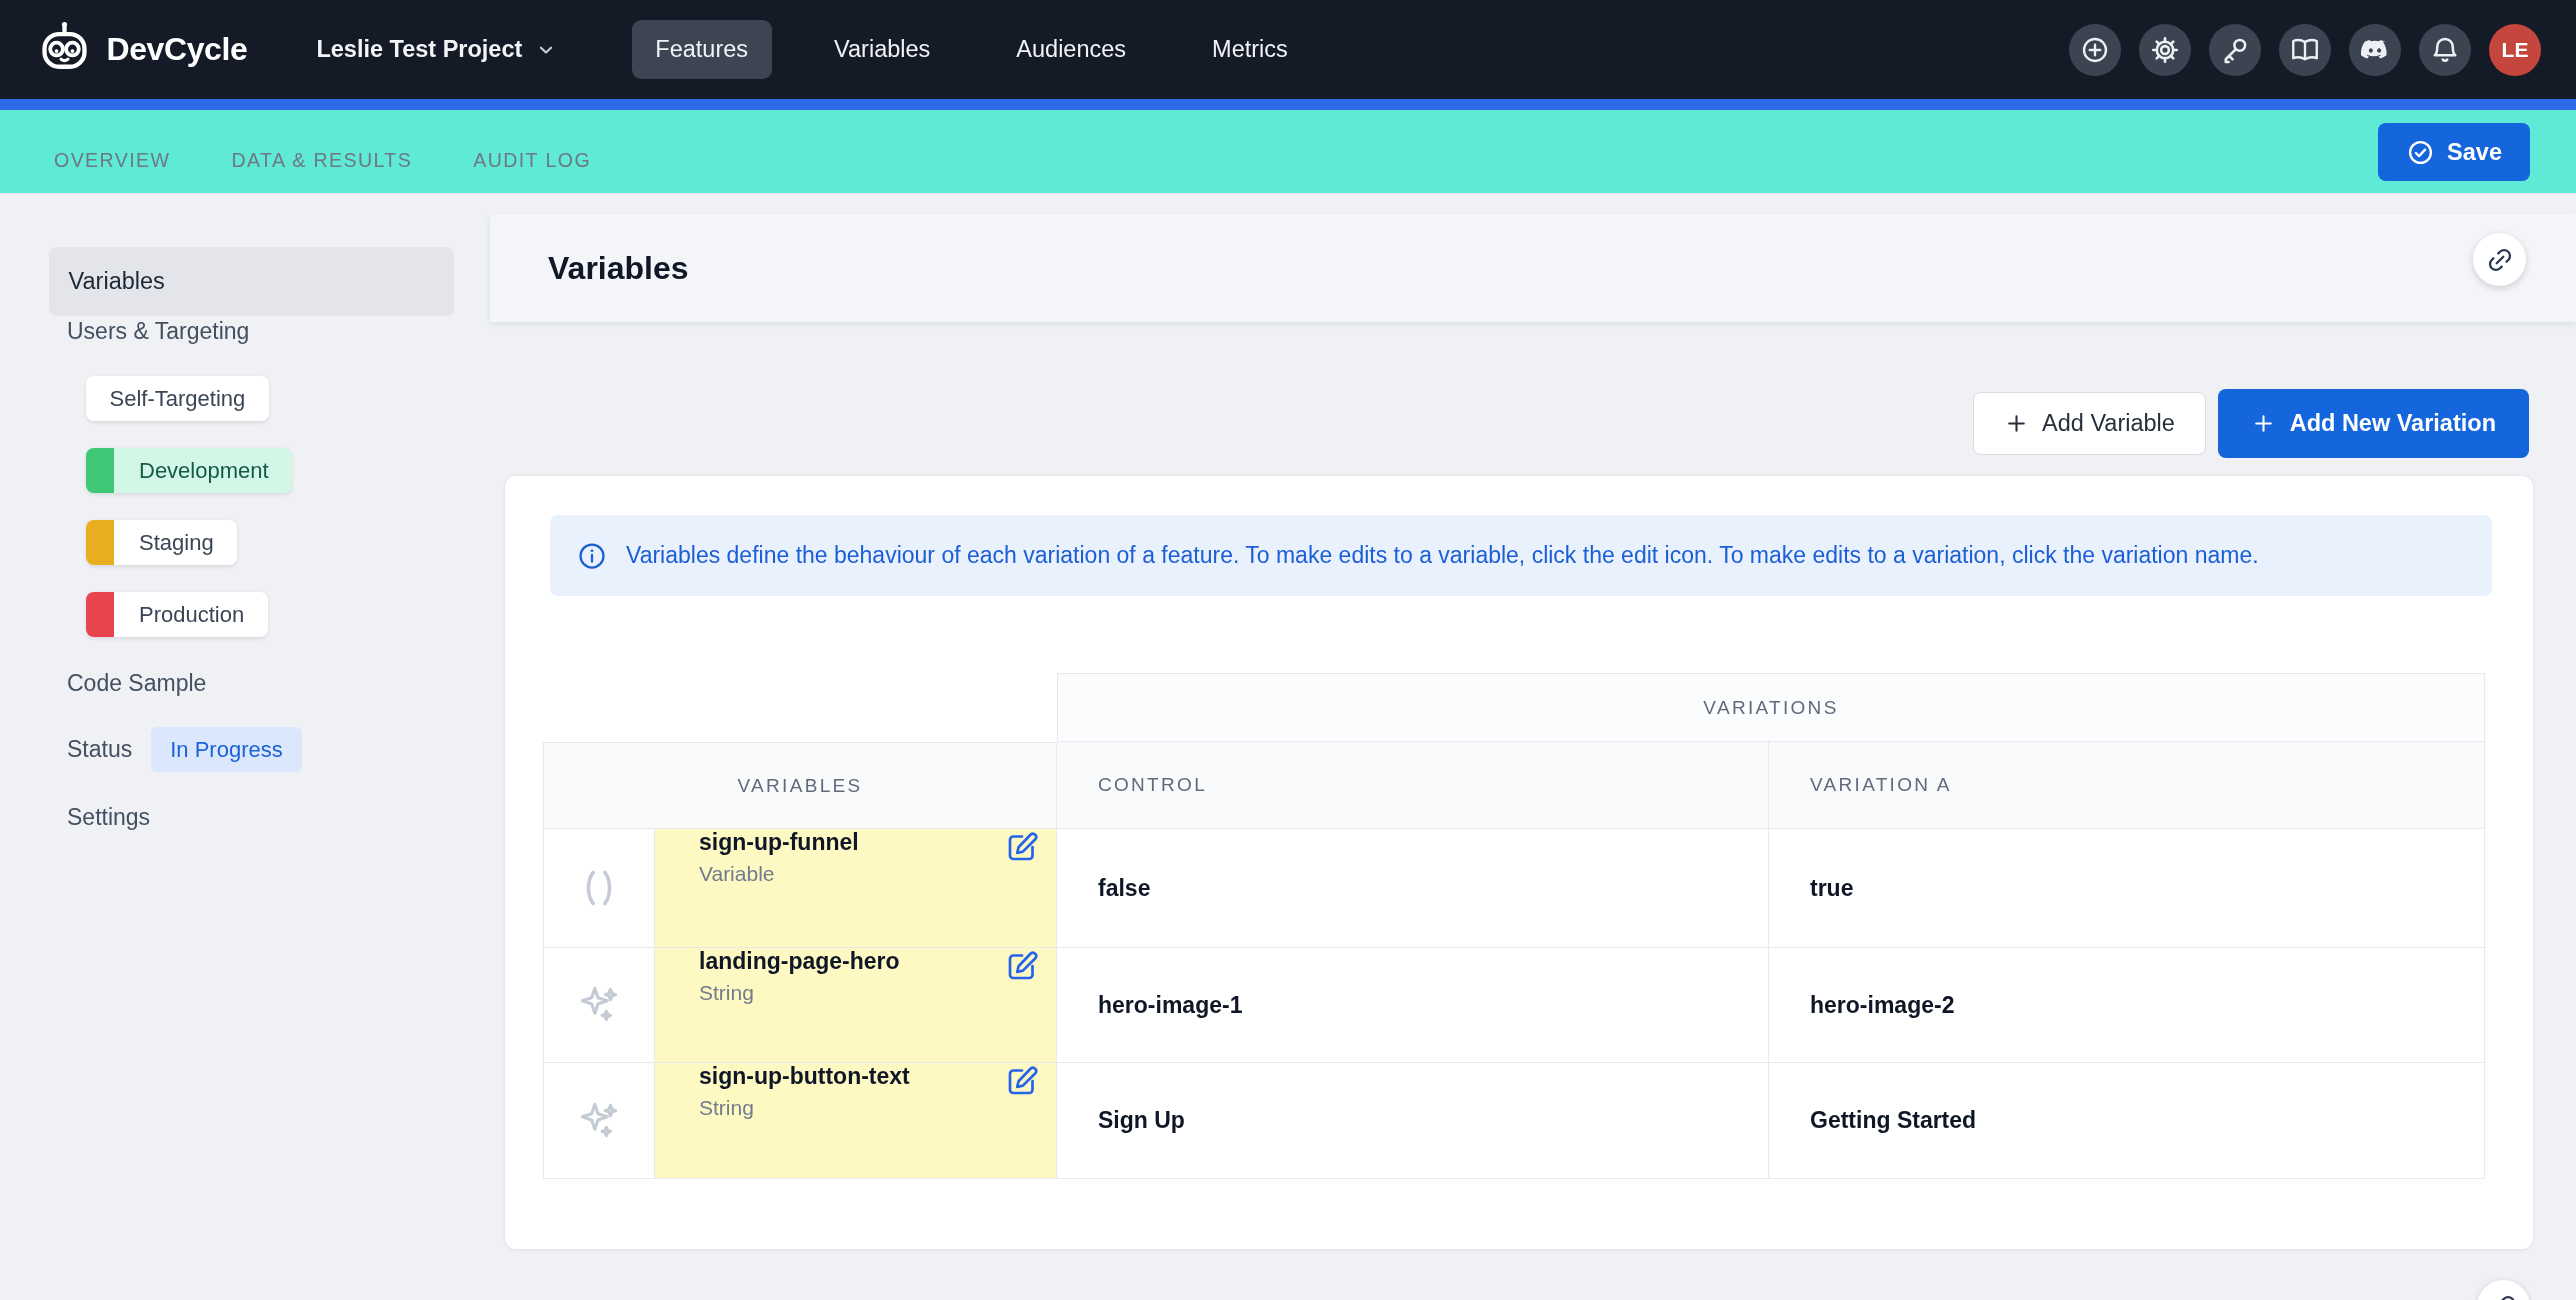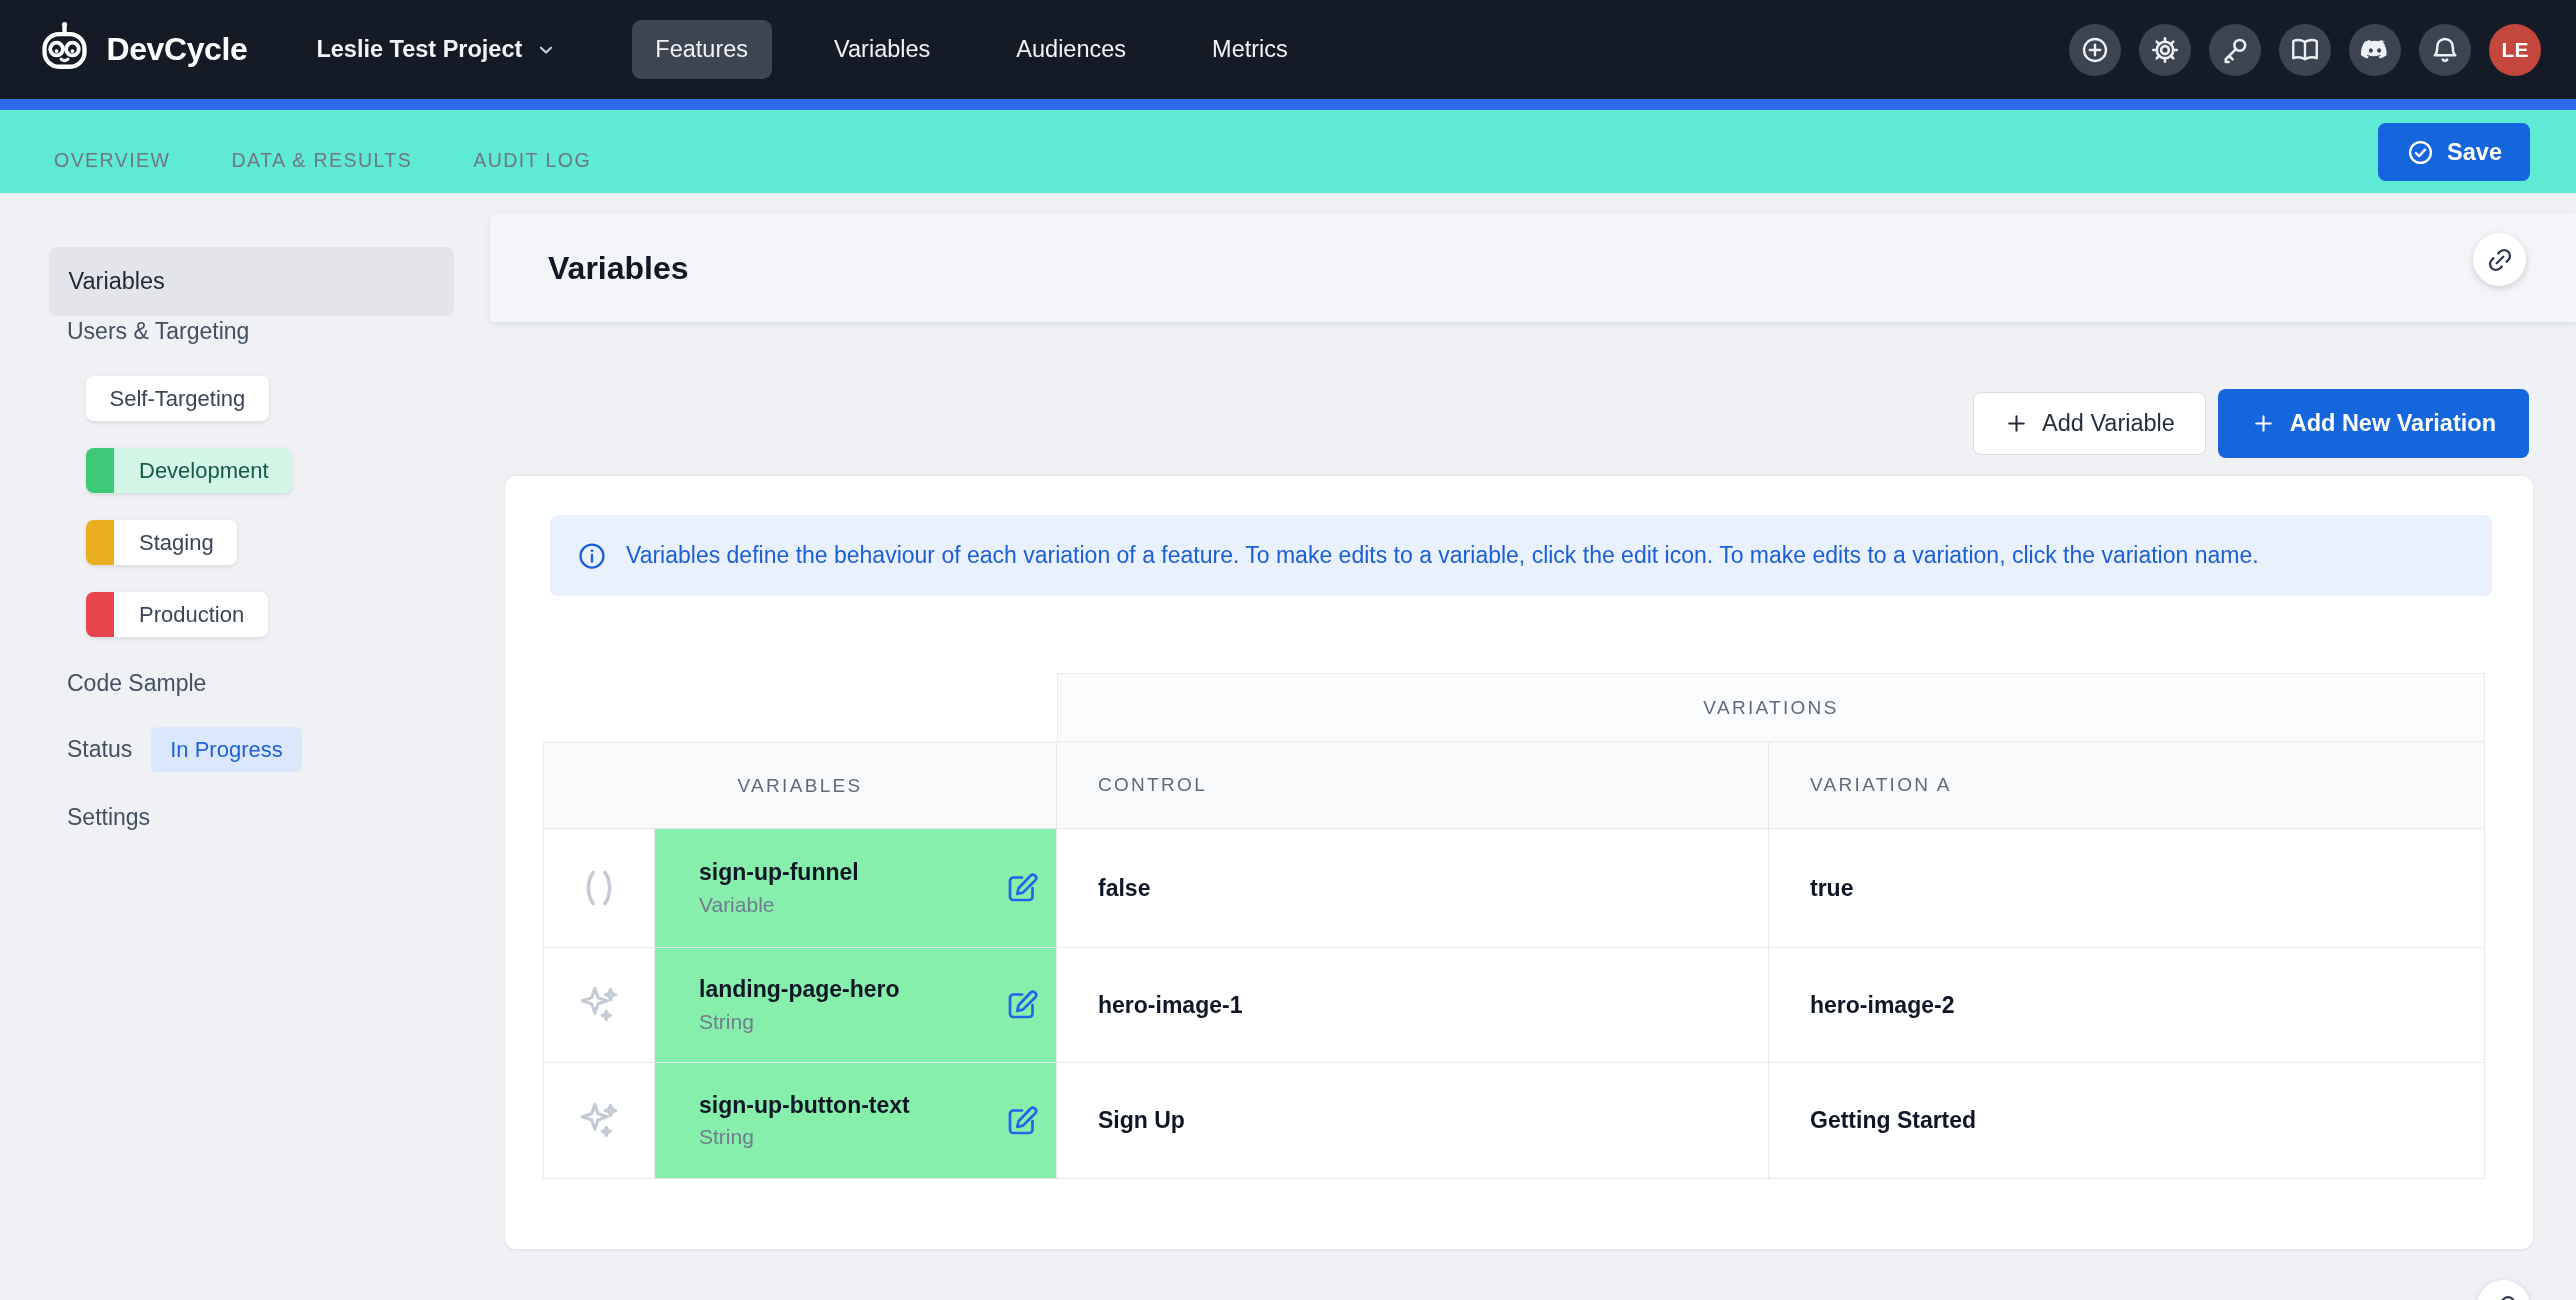--- a/index.html
+++ b/index.html
@@ -133,21 +133,21 @@
   .cell{ border-right:1.6px solid #E7E9ED; border-bottom:1.6px solid #E7E9ED; }
   .cell.bl{ border-left:1.6px solid #E7E9ED; }
   .cell.bt{ border-top:1.6px solid #E7E9ED; }
   .hdr{ background:#F8FAFB; font-size:19px; letter-spacing:2.3px; color:#5F6B7D; display:flex; align-items:center; }
   .hdr.center{ justify-content:center; }
   .hdr.padl{ padding-left:41px; }
   .variations-hdr{ grid-column:3/5; grid-row:1; background:#FBFCFD; }
   .empty-corner{ grid-column:1/3; grid-row:1; }
   .variables-hdr{ grid-column:1/3; grid-row:2; }
   .cell-icon{ display:flex; align-items:center; justify-content:center; color:#C5CBD4; background:#fff; }
-  .cell-name{ display:flex; align-items:center; background:#86efac; padding:0 16px 0 44px; }
+  .cell-name{ display:flex; align-items:flex-start; background:#fef9c3; padding:0 16px 0 44px; }
   .nm-wrap{ display:flex; flex-direction:column; gap:6.3px; }
   .nm{ font-size:23px; font-weight:700; color:#0F1726; }
   .tp{ font-size:21px; color:#717C8C; }
   .edit-btn{ margin-left:auto; width:36px; height:36px; color:#2563EB; cursor:pointer; background:none; border:none; padding:0; }
   .edit-btn svg{ width:36px; height:36px; }
   .cell-val{ display:flex; align-items:center; padding-left:41px; font-size:23px; font-weight:700; color:#0F1726; background:#fff; }
   .bool-ic, .spark-ic{ width:50px; height:50px; }
   .link-bottom{ right:46px; top:1280px; position:absolute; }
 </style>
 </head>

